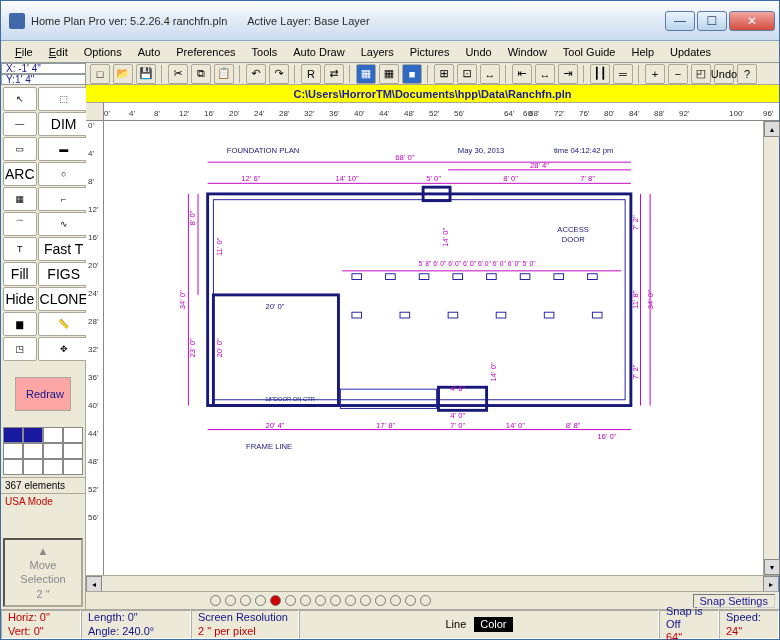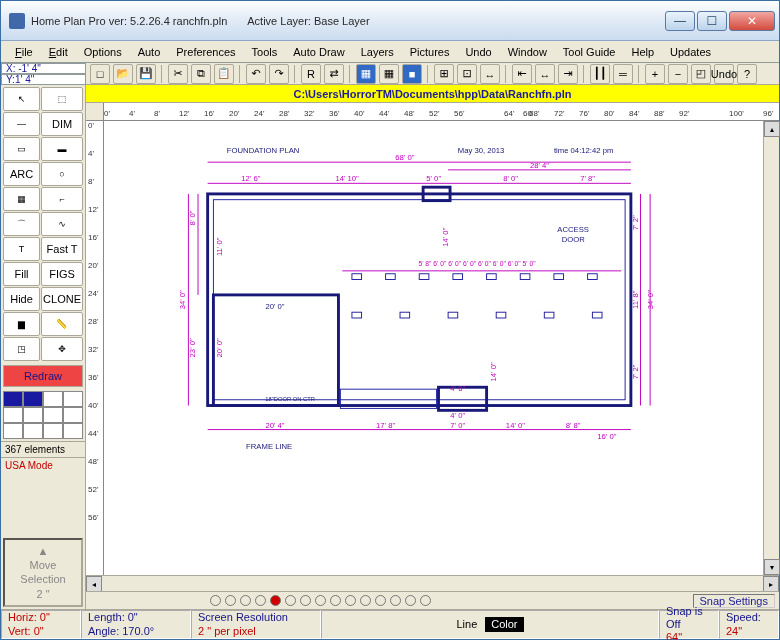--- a/index.html
+++ b/index.html
@@ -19,22 +19,22 @@
 .xybox{width:85px;border:1px solid #919b9c;background:#fff;padding:2px 4px;color:#1a1a9a;font-size:10px;display:flex;align-items:center}
 .toolbar{flex:1;display:flex;align-items:center;padding:0 4px;gap:3px}
 .tbtn{width:20px;height:20px;border:1px solid #aca899;background:#ece9d8;display:flex;align-items:center;justify-content:center;font-size:11px;border-radius:2px}
 .tbtn.on{background:#316ac5;color:#fff}
 .sep{width:2px;height:18px;border-left:1px solid #aca899;margin:0 2px}
 .ybox{display:flex;flex-direction:column}
 .body{flex:1;display:flex;min-height:0}
 .leftpanel{width:85px;background:#ece9d8;border-right:1px solid #aca899;display:flex;flex-direction:column}
 .toolgrid{display:grid;grid-template-columns:repeat(2,1fr);gap:1px;padding:2px}
 .tool{height:24px;border:1px solid #aca899;background:#fff;display:flex;align-items:center;justify-content:center;font-size:9px;color:#000;border-radius:2px}
-.tool.lbl{font-size:11px;padding:0 1px;text-align:center;line-height:1}
-.redraw{margin:2px;padding:4px;border:1px solid #aca899;background:#ef4444;text-align:center;color:#14148a;font-size:11px}
+.tool.lbl{font-size:14px;padding:0 1px;text-align:center;line-height:1}
+.redraw{margin:14px;padding:10px;border:1px solid #aca899;background:#fca5a5;text-align:center;color:#14148a;font-size:11px}
 .palette{margin:2px;height:48px;display:grid;grid-template-columns:repeat(4,1fr);grid-template-rows:repeat(3,1fr);}
 .palc{border:1px solid #888}
 .info{padding:2px 4px;font-size:10px;color:#000;border-top:1px solid #aca899}
 .info.usa{color:#c00000}
 .movebox{margin:2px;padding:4px;border:2px inset #aca899;text-align:center;color:#888;font-size:10px;line-height:1.3}
 .canvas-area{flex:1;display:flex;flex-direction:column;min-width:0}
 .pathbar{height:18px;background:#ffff00;color:#1a1a9a;font-weight:bold;text-align:center;font-size:11px;display:flex;align-items:center;justify-content:center;border-bottom:1px solid #aca899}
 .ruler-h{height:18px;background:#fff;border-bottom:1px solid #888;position:relative;font-size:8px;color:#333;overflow:hidden;display:flex}
 .ruler-h .rcorner{width:18px;border-right:1px solid #888;background:#ece9d8}
 .ruler-h .ticks{flex:1;position:relative}
@@ -358,23 +358,23 @@
     </div>
   </div>
 
   <div class="statusbar">
     <div class="statcell" style="width:80px">
       <div class="l1" style="color:#c00000">Horiz: 0"</div>
       <div class="l2" style="color:#c00000">Vert:  0"</div>
     </div>
     <div class="statcell" style="width:110px">
       <div class="l1">Length:  0"</div>
-      <div class="l2">Angle: 170.0°</div>
-    </div>
-    <div class="statcell" style="width:130px">
+      <div class="l2">Angle: 240.0°</div>
+    </div>
+    <div class="statcell" style="width:108px">
       <div class="l1">Screen Resolution</div>
       <div class="l2" style="color:#c00000">2 " per pixel</div>
     </div>
     <div class="statcell" style="flex:1;flex-direction:row;align-items:center;gap:8px">
       <span>Line</span>
       <span style="background:#000;color:#fff;padding:1px 6px">Color</span>
     </div>
     <div class="statcell" style="width:60px">
       <div class="l1">Snap is Off</div>
       <div class="l2" style="color:#c00000">64"</div>

